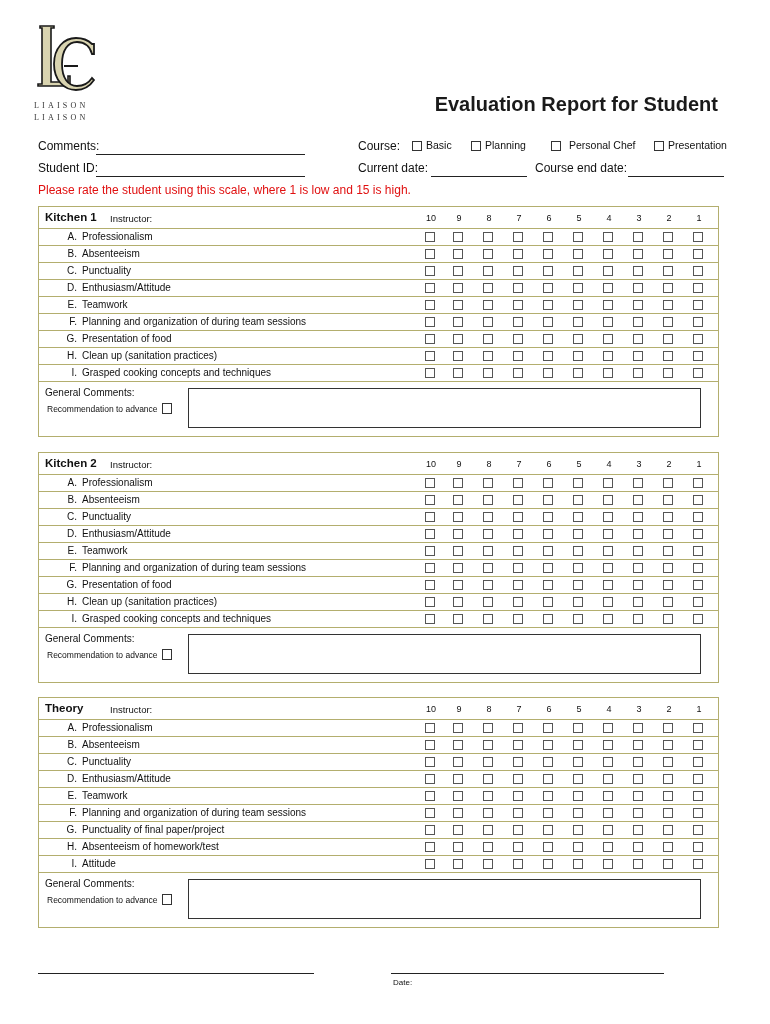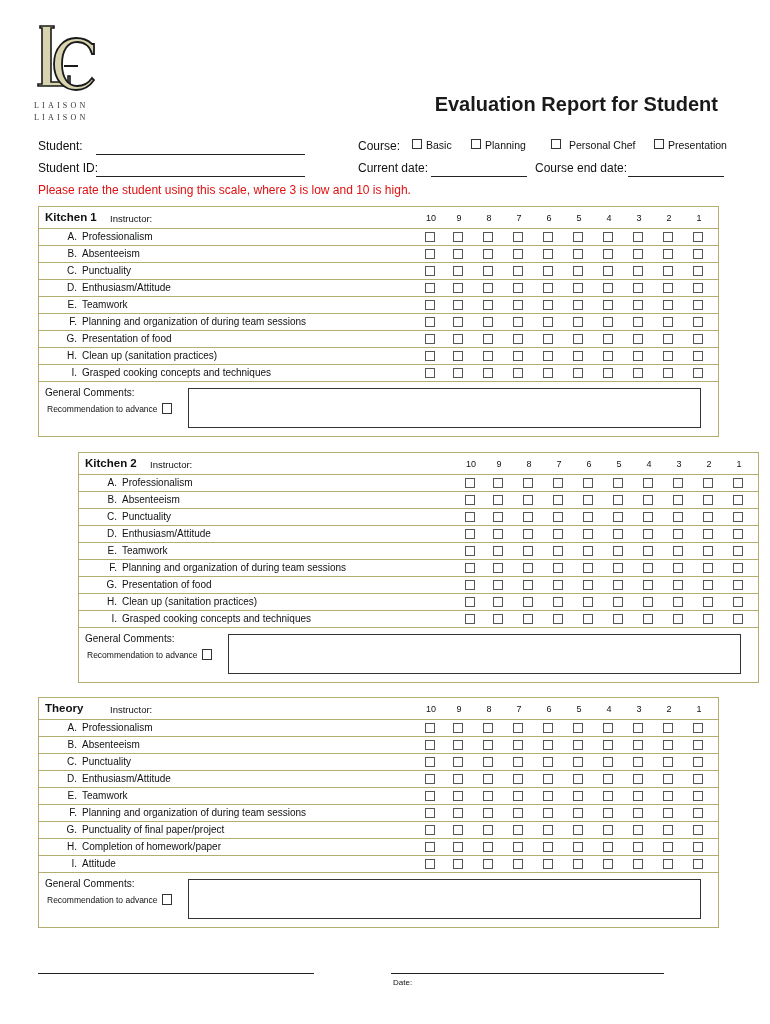--- a/index.html
+++ b/index.html
@@ -10,21 +10,21 @@
   .logo svg { position: absolute; left: 0; top: 0; }
   .logo-text { position: absolute; left: 0; width: 68px; font-family: "Liberation Serif", serif; font-size: 8px; letter-spacing: 3.2px; color: #333; text-align: left; }
   .logo-text.l1 { top: 77px; }
   .logo-text.l2 { top: 89px; }
 
   .title { position: absolute; right: 52px; top: 93px; font-size: 20px; font-weight: bold; color: #1a1a1a; }
 
   .field-label { position: absolute; font-size: 12px; color: #111; }
   .field-line { position: absolute; border-bottom: 1px solid #222; height: 1px; }
 
-  .course-opt { position: absolute; top: 139px; font-size: 10.5px; color: #111; display: flex; align-items: flex-start; }
+  .course-opt { position: absolute; top: 139px; font-size: 10.5px; color: #111; display: flex; align-items: flex-end; }
   .cb { display: inline-block; width: 10px; height: 10px; border: 1px solid #333; background: #fff; }
   .course-opt .cb { margin-right: 4px; }
 
   .instr { position: absolute; left: 38px; top: 183px; font-size: 12px; color: #e01010; }
 
   .section { position: absolute; left: 38px; width: 681px; border: 1px solid #b3ae6e; }
   .sec-header { position: relative; height: 22px; border-bottom: 1px solid #b3ae6e; }
   .sec-name { position: absolute; left: 6px; top: 4px; font-size: 11.5px; font-weight: bold; }
   .sec-instr { position: absolute; left: 71px; top: 6px; font-size: 9.5px; }
   .score-hdr { position: absolute; top: 6px; font-size: 9px; width: 20px; text-align: center; }
@@ -52,21 +52,21 @@
 
     <path d="M60 30 V20 H58 C54 16 48 14 42 14 C30 14 20 24 20 40 C20 56 30 66 42 66 C50 66 56 62 60 56 L58 54 C54 60 48 62 43 62 C34 62 28 54 28 40 C28 26 34 18 43 18 C50 18 56 22 58 30 Z" fill="#d9d4b0" stroke="#1a1a1a" stroke-width="1.8"></path>
     <path d="M30 42 H44" stroke="#1a1a1a" stroke-width="2"></path>
   </svg>
   <div class="logo-text l1">LIAISON</div>
   <div class="logo-text l2">LIAISON</div>
 </div>
 
 <div class="title">Evaluation Report for Student</div>
 
-<div class="field-label" style="left:38px; top:139px;">Student:</div>
+<div class="field-label" style="left:38px; top:139px;">Comments:</div>
 <div class="field-line" style="left:96px; top:154px; width:209px;"></div>
 
 <div class="field-label" style="left:38px; top:161px;">Student ID:</div>
 <div class="field-line" style="left:96px; top:176px; width:209px;"></div>
 
 <div class="field-label" style="left:358px; top:139px;">Course:</div>
 
 <div class="course-opt" style="left:412px;">
   <span class="cb"></span>
   <span>Basic</span>
@@ -82,21 +82,21 @@
 <div class="course-opt" style="left:654px;">
   <span class="cb"></span>
   <span>Presentation</span>
 </div>
 
 <div class="field-label" style="left:358px; top:161px;">Current date:</div>
 <div class="field-line" style="left:431px; top:176px; width:96px;"></div>
 <div class="field-label" style="left:535px; top:161px;">Course end date:</div>
 <div class="field-line" style="left:628px; top:176px; width:96px;"></div>
 
-<div class="instr">Please rate the student using this scale, where 3 is low and 10 is high.</div>
+<div class="instr">Please rate the student using this scale, where 1 is low and 15 is high.</div>
 
 <div class="section" style="top:206px;">
     <div class="sec-header">
       <span class="sec-name">Kitchen 1</span>
       <span class="sec-instr">Instructor:</span>
       <span class="score-hdr" style="left:382px">10</span>
       <span class="score-hdr" style="left:410px">9</span>
       <span class="score-hdr" style="left:440px">8</span>
       <span class="score-hdr" style="left:470px">7</span>
       <span class="score-hdr" style="left:500px">6</span>
@@ -234,21 +234,21 @@
     </div>
     <div class="comments">
       <span class="gc-label">General Comments:</span>
       <span class="rec-label">
         <span>Recommendation to advance</span>
         <span class="cb"></span>
       </span>
       <div class="comment-box"></div>
     </div>
   </div>
-<div class="section" style="top:452px;margin-left:40px;">
+<div class="section" style="top:452px;">
     <div class="sec-header">
       <span class="sec-name">Kitchen 2</span>
       <span class="sec-instr">Instructor:</span>
       <span class="score-hdr" style="left:382px">10</span>
       <span class="score-hdr" style="left:410px">9</span>
       <span class="score-hdr" style="left:440px">8</span>
       <span class="score-hdr" style="left:470px">7</span>
       <span class="score-hdr" style="left:500px">6</span>
       <span class="score-hdr" style="left:530px">5</span>
       <span class="score-hdr" style="left:560px">4</span>
@@ -499,21 +499,21 @@
       <span class="cb" style="left:474px"></span>
       <span class="cb" style="left:504px"></span>
       <span class="cb" style="left:534px"></span>
       <span class="cb" style="left:564px"></span>
       <span class="cb" style="left:594px"></span>
       <span class="cb" style="left:624px"></span>
       <span class="cb" style="left:654px"></span>
     </div>
     <div class="row">
       <span class="row-letter">H.</span>
-      <span class="row-label">Completion of homework/paper</span>
+      <span class="row-label">Absenteeism of homework/test</span>
       <span class="cb" style="left:386px"></span>
       <span class="cb" style="left:414px"></span>
       <span class="cb" style="left:444px"></span>
       <span class="cb" style="left:474px"></span>
       <span class="cb" style="left:504px"></span>
       <span class="cb" style="left:534px"></span>
       <span class="cb" style="left:564px"></span>
       <span class="cb" style="left:594px"></span>
       <span class="cb" style="left:624px"></span>
       <span class="cb" style="left:654px"></span>

